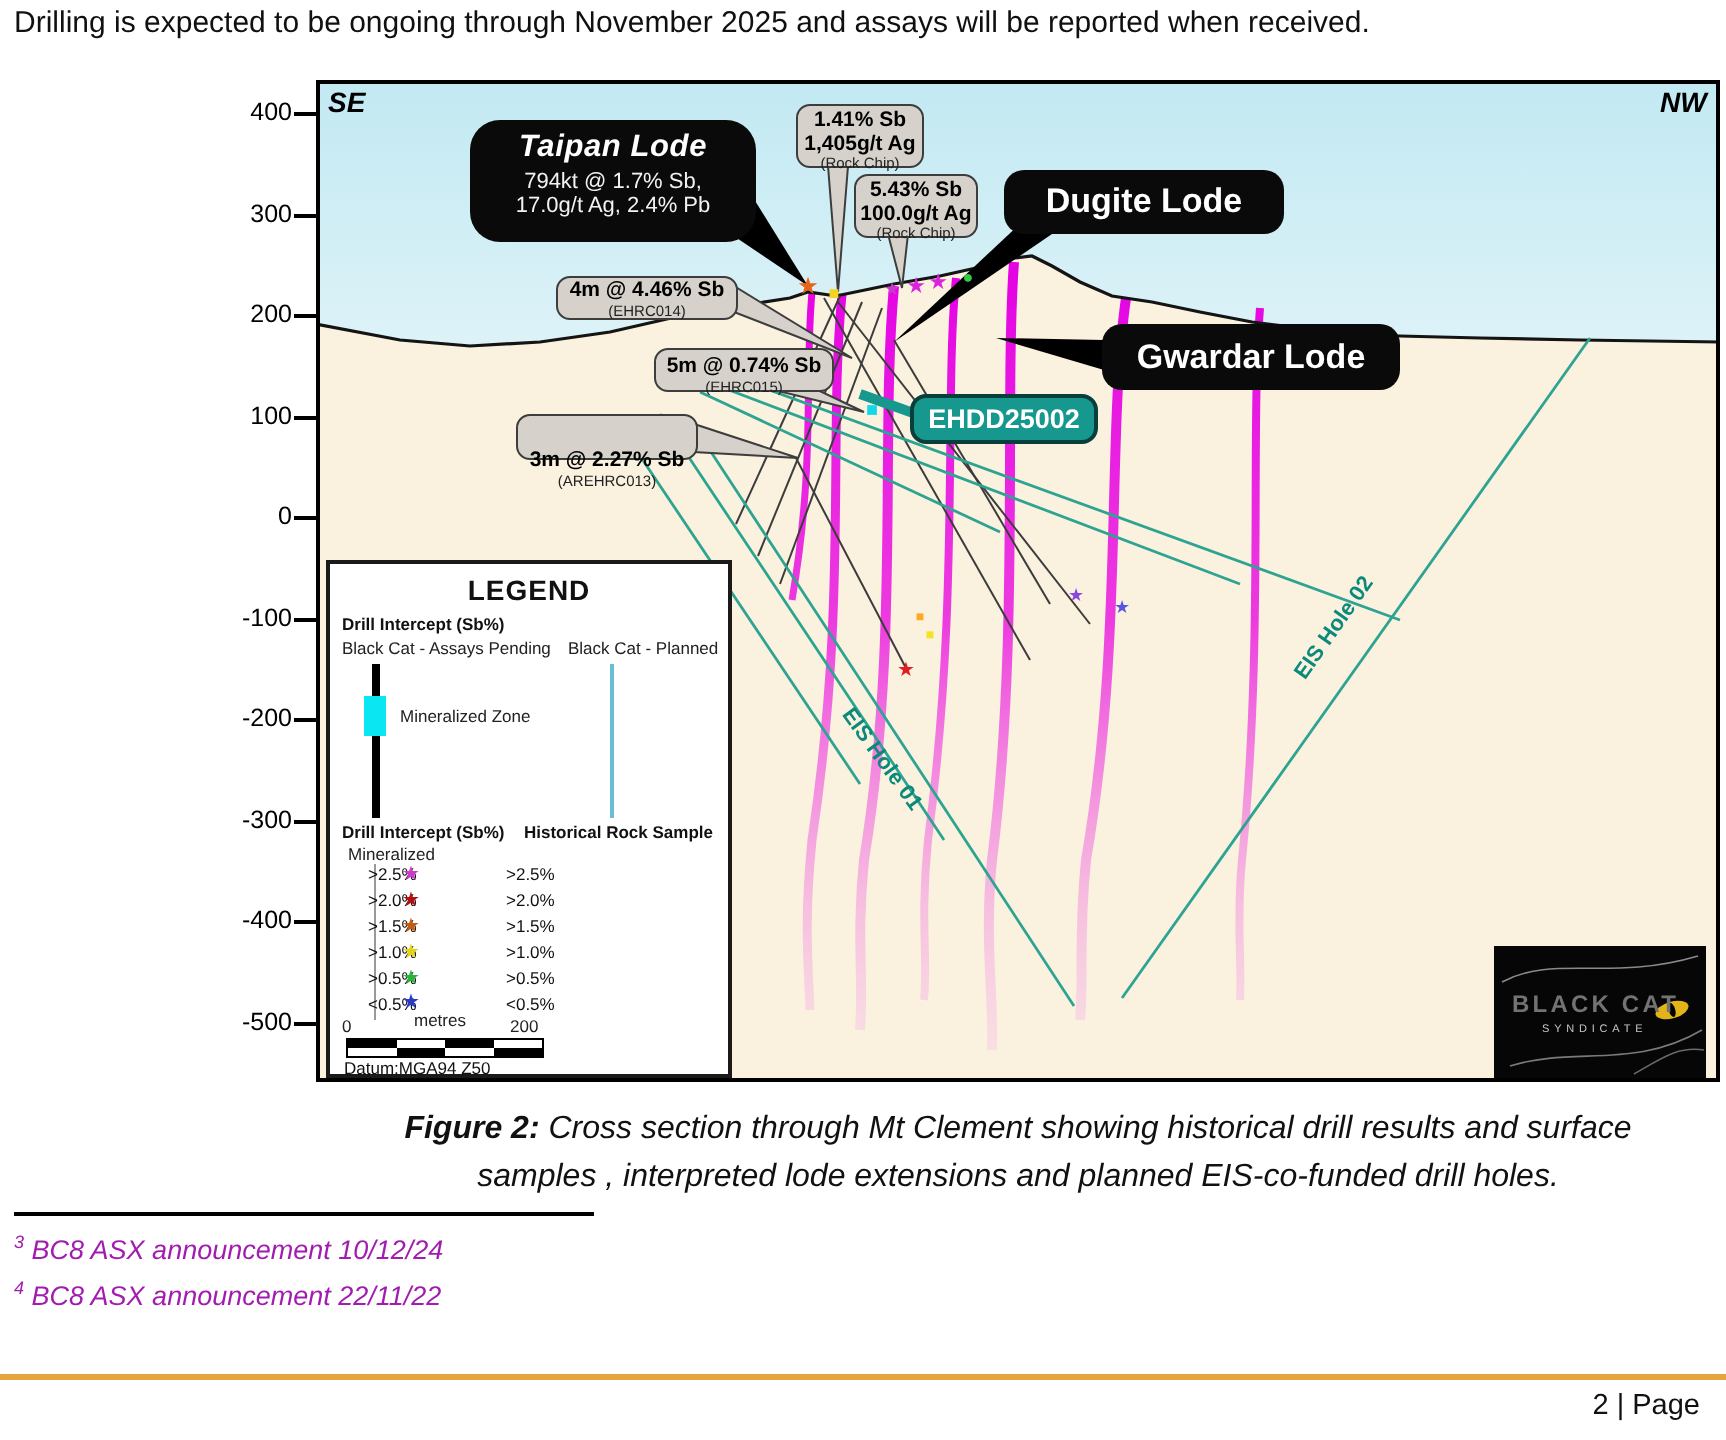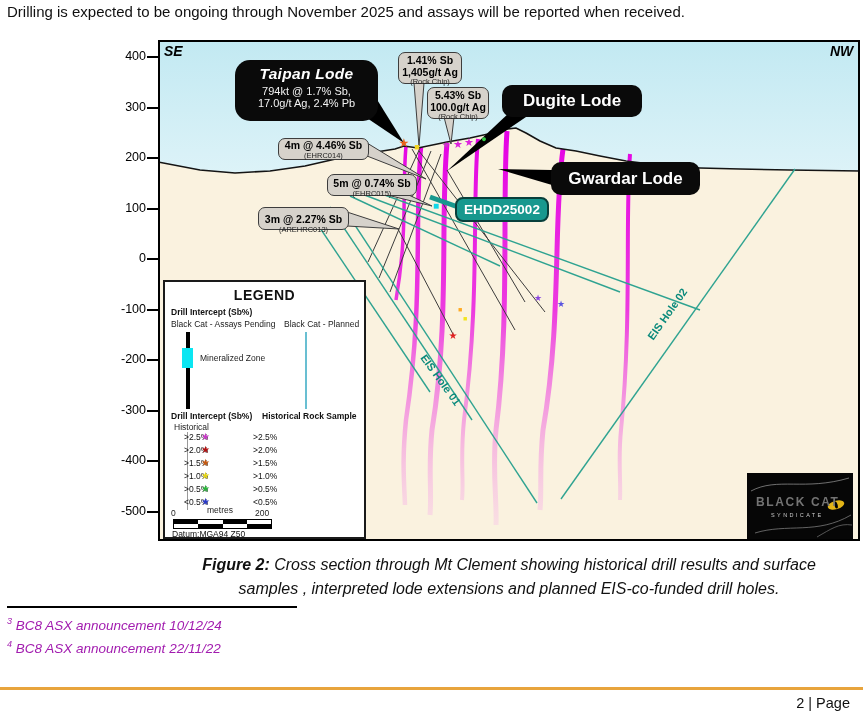--- a/index.html
+++ b/index.html
@@ -29,21 +29,21 @@
   .gwardar{left:551px;top:162px;width:149px;height:33px;font-size:17px;font-weight:bold;line-height:33px;}
 
   .gray-callout{background:#d6d2cb;border:1.5px solid #3d3d3d;border-radius:7px;text-align:center;
                 box-sizing:border-box;color:#000;}
   .gray-callout .l1{font-weight:bold;font-size:10.5px;line-height:11.5px;}
   .gray-callout .l2{font-size:7.5px;color:#222;line-height:8.5px;}
   .rock1{left:398px;top:52px;width:64px;height:32px;padding-top:2px;}
   .rock2{left:427px;top:87px;width:62px;height:32px;padding-top:2px;}
   .g4m{left:278px;top:138px;width:91px;height:22px;padding-top:1px;}
   .g5m{left:287px;top:174px;width:90px;height:22px;padding-top:3px;margin-left:40px;}
-  .g3m{left:258px;top:207px;width:91px;height:23px;padding-top:6px;}
+  .g3m{left:258px;top:207px;width:91px;height:23px;padding-top:17px;}
 
   .ehdd{left:455px;top:197px;width:94px;height:25px;background:#17988e;border:2px solid #083f3b;
         border-radius:8px;color:#ffffff;font-weight:bold;font-size:13.5px;text-align:center;
         line-height:21px;box-sizing:border-box;}
 
   .eis-label{font-size:11px;font-weight:bold;color:#0b8a7c;white-space:nowrap;}
   .eis1{left:428px;top:352px;transform:rotate(54deg);transform-origin:0 0;}
   .eis2{left:655px;top:330px;transform:rotate(-55deg);transform-origin:0 100%;}
 
   
@@ -239,21 +239,21 @@
     <div class="title">LEGEND</div>
     <div class="lg-h" style="left:6px;top:25px;">Drill Intercept (Sb%)</div>
     <div class="lg-t" style="left:6px;top:37px;">Black Cat - Assays Pending</div>
     <div class="lg-t" style="left:119px;top:37px;">Black Cat - Planned</div>
     <div class="lg-line-black"></div>
     <div class="lg-cyan"></div>
     <div class="lg-line-planned"></div>
     <div class="lg-t" style="left:35px;top:71px;">Mineralized Zone</div>
     <div class="lg-h" style="left:6px;top:129px;">Drill Intercept (Sb%)</div>
     <div class="lg-h" style="left:97px;top:129px;">Historical Rock Sample</div>
-    <div class="lg-t" style="left:9px;top:140px;">Historical</div>
+    <div class="lg-t" style="left:9px;top:140px;">Mineralized</div>
     <div class="lg-conn"></div>
     <div id="legend-rows">
         <div class="lrow">
           <span><span class="lsq" style="background: rgb(255, 0, 238);"></span></span>
           <span class="llab">&gt;2.5%</span>
           <span><span class="lstar" style="color: rgb(201, 59, 201);">★</span></span>
           <span class="llab">&gt;2.5%</span>
         </div>
         <div class="lrow">
           <span><span class="lsq" style="background: rgb(232, 34, 34);"></span></span>

